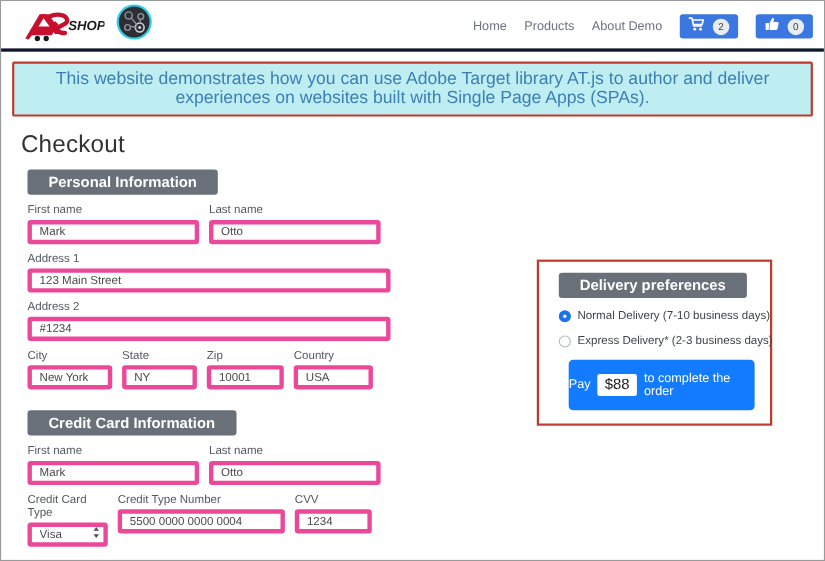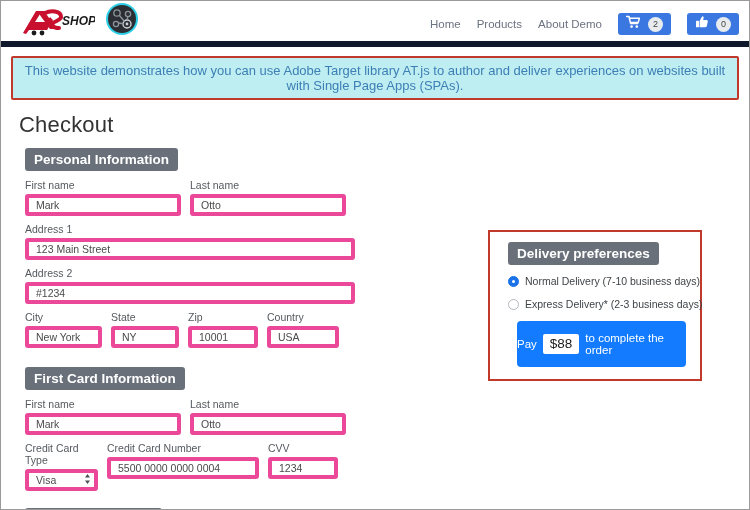--- a/index.html
+++ b/index.html
@@ -16,21 +16,21 @@
     border: 1px solid #9a9a9a;
     background: #ffffff;
     overflow: hidden;
   }
 
   
   .site-header {
     position: relative;
     height: 46px;
     background: #ffffff;
-    border-bottom: 6px solid #0f172a;
+    border-bottom: 3px solid #0f172a;
     display: flex;
     align-items: center;
   }
   .brand {
     display: flex;
     align-items: center;
     margin-left: 16px;
     gap: 10px;
   }
   .brand-logo { display: flex; align-items: flex-end; height: 34px; }
@@ -72,41 +72,41 @@
     line-height: 1;
   }
 
   
   .notice-wrap { padding: 9px 10px 0 10px; }
   .notice-banner {
     border: 2px solid #c0392b;
     background: #bfeef2;
     text-align: center;
     padding: 5px 6px;
-    font-size: 13px;
+    font-size: 16px;
     color: #3c7fb5;
     border-radius: 2px;
   }
 
   
   .content { position: relative; padding: 0 10px; }
   .page-title {
     font-size: 22px;
     color: #333;
     font-weight: 400;
     margin: 12px 0 10px 8px;
     letter-spacing: .2px;
   }
   .section-badge {
     display: inline-block;
     background: #69707a;
     color: #ffffff;
     font-size: 13.5px;
     font-weight: bold;
-    padding: 4px 9px;
+    padding: 4px 19px;
     border-radius: 3px;
     margin: 0 0 8px 14px;
   }
 
   .form-col { width: 330px; margin-left: 14px; }
   .field-row { display: flex; gap: 9px; }
   .field { margin-bottom: 7px; }
   .field-label {
     font-size: 10.5px;
     color: #55595e;
@@ -315,21 +315,21 @@
           <input class="field-input" type="text" value="10001" style="">
         </div>
         <div class="field w-country">
           <label class="field-label">Country</label>
           <input class="field-input" type="text" value="USA" style="">
         </div>
       </div>
     </div>
 
     
-    <div class="section-badge" style="margin-top:12px;">First Card Information</div>
+    <div class="section-badge" style="margin-top:12px;">Credit Card Information</div>
 
     <div class="form-col">
       <div class="field-row">
         <div class="field w-half">
           <label class="field-label">First name</label>
           <input class="field-input" type="text" value="Mark" style="">
         </div>
         <div class="field w-half">
           <label class="field-label">Last name</label>
           <input class="field-input" type="text" value="Otto" style="">
@@ -343,21 +343,21 @@
             <input class="field-input" type="text" readonly="" value="Visa" style="">
             <span class="select-arrows">
               <svg width="7" height="12" viewBox="0 0 7 12">
                 <path d="M3.5 1 L6 4.4 L1 4.4 Z" fill="#4b5055"></path>
                 <path d="M3.5 11 L6 7.6 L1 7.6 Z" fill="#4b5055"></path>
               </svg>
             </span>
           </div>
         </div>
         <div class="field w-ccnum">
-          <label class="field-label">Credit Card Number</label>
+          <label class="field-label">Credit Type Number</label>
           <input class="field-input" type="text" value="5500 0000 0000 0004" style="">
         </div>
         <div class="field w-cvv">
           <label class="field-label">CVV</label>
           <input class="field-input" type="text" value="1234" style="">
         </div>
       </div>
     </div>
 
     

